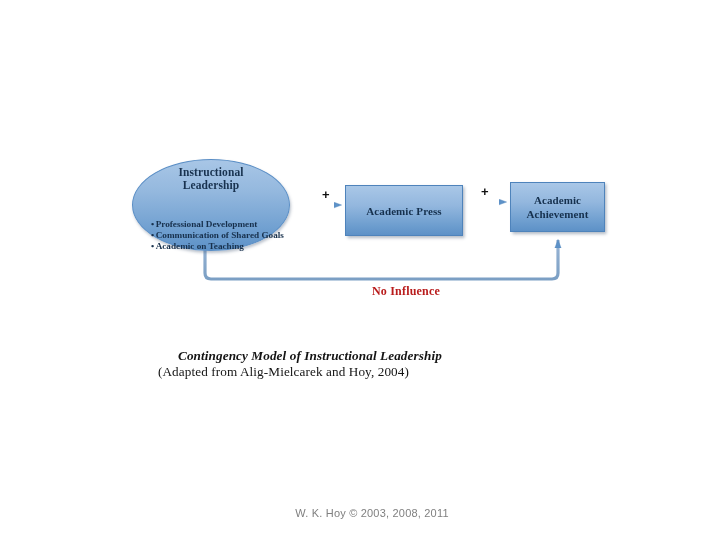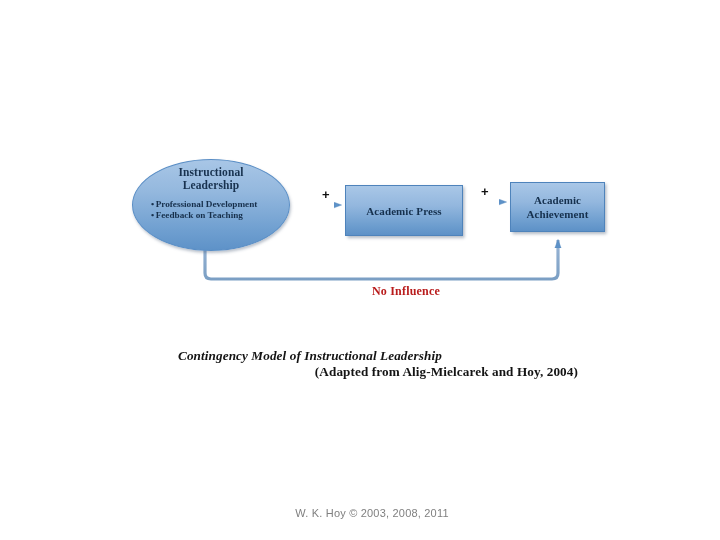--- a/index.html
+++ b/index.html
@@ -58,24 +58,24 @@
     box-sizing: border-box;
   }
   .ell-title-1, .ell-title-2 {
     color: #18324f;
     font-size: 11.5px;
     font-weight: 600;
     line-height: 13px;
     letter-spacing: 0.1px;
     text-align: center;
   }
-  .ell-title-2 { margin-bottom: 1px; text-align: right; }
+  .ell-title-2 { margin-bottom: 11px; text-align: right; }
   .ell-bullets {
     list-style: none;
-    margin: 6px;
+    margin: 16px;
     padding: 0 0 0 14px;
     width: 100%;
     box-sizing: border-box;
   }
   .ell-bullets li {
     color: #17304c;
     font-size: 9.2px;
     font-weight: 700;
     line-height: 11.2px;
     white-space: nowrap;
@@ -161,24 +161,23 @@
     font-size: 13.2px;
     font-weight: 700;
     font-style: italic;
     line-height: 16px;
     letter-spacing: 0.1px;
     margin-left: 20px;
   }
   .caption-line-2 {
     color: #141414;
     font-size: 13.2px;
-    font-weight: 700;
+    font-weight: 400;
     line-height: 16px;
     letter-spacing: 0.1px;
-    text-align: right;
   }
 
   
   #footer-credit {
     position: absolute;
     left: 12px;
     top: 507px;
     width: 720px;
     text-align: center;
     color: #808080;
@@ -213,21 +212,22 @@
 
     <path d="M205,250 L205,273 Q205,279 211,279 L552,279 Q558,279 558,273 L558,240" fill="none" stroke="url(#lineGrad)" stroke-width="3.2" stroke-linejoin="round" marker-end="url(#arrowBlueUp)"></path>
   </svg>
 
   <div class="ellipse-node" id="node-instructional-leadership">
     <div class="ellipse-inner">
       <div class="ell-title-1">Instructional</div>
       <div class="ell-title-2">Leadership</div>
       <ul class="ell-bullets">
         <li>Professional Development</li>
-        <li>Feedback on Teaching</li>
+        <li>Communication of Shared Goals</li>
+        <li>Academic on Teaching</li>
       </ul>
     </div>
   </div>
 
   <div class="box-node" id="box-academic-press">
     <div class="box-label">Academic Press</div>
   </div>
 
   <div class="box-node" id="box-academic-achievement">
     <div class="box-label">

